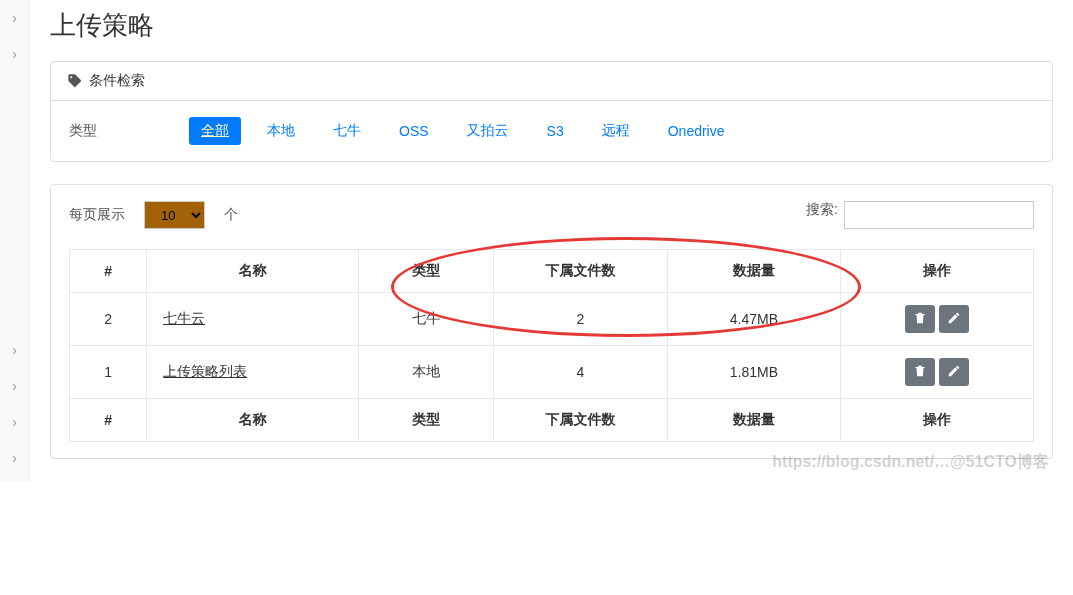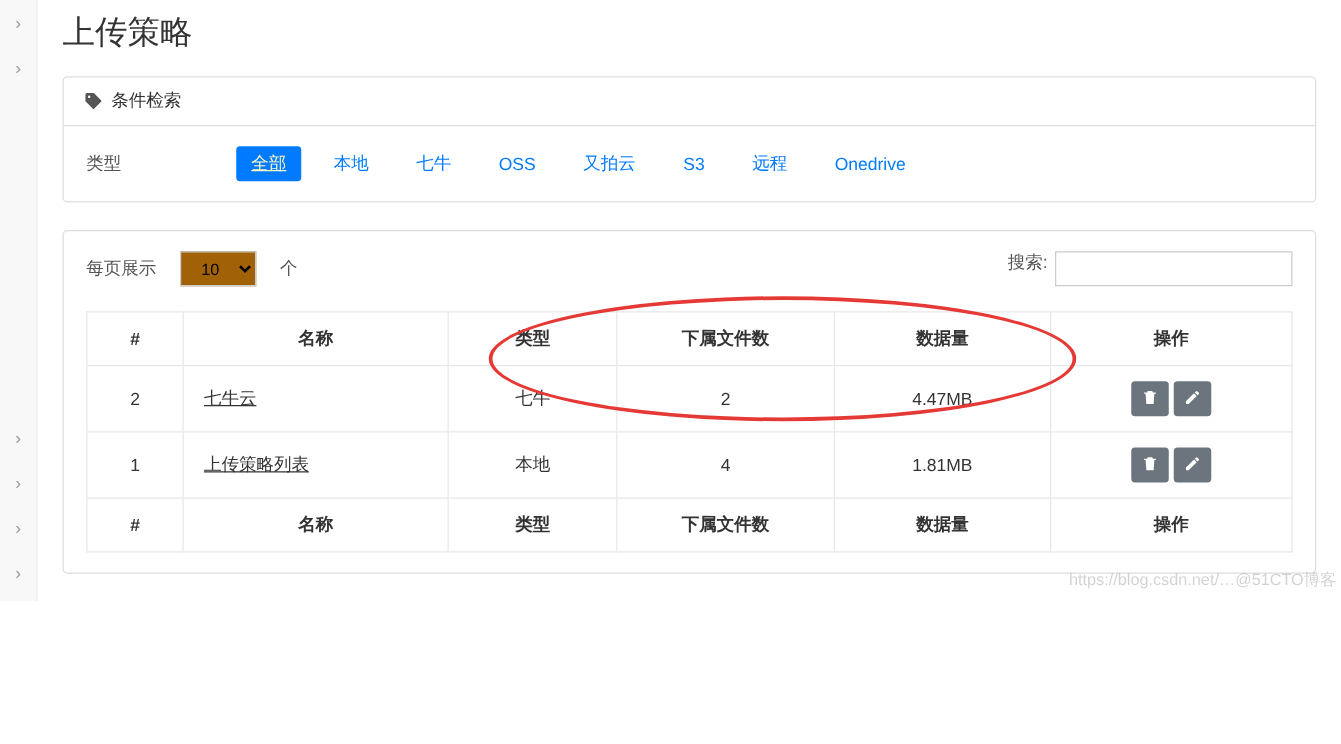--- a/index.html
+++ b/index.html
@@ -129,25 +129,26 @@
     margin: 0 2px;
   }
   .action-btn svg { width:14px; height:14px; fill:#fff; }
   .pagination-info {
     margin-top: 16px;
     color: #555;
   }
   .tag-icon, .grid-icon { width:16px; height:16px; fill:#555; display:inline-block; }
   .watermark {
     position: absolute;
-    right: 4px;
+    right: 24px;
     bottom: 8px;
     color: rgba(0,0,0,0.18);
-    font-size: 13px;
+    font-size: 16px;
     pointer-events: none;
+    font-weight: bold;
   }
   
   .annotation-ellipse {
     position: absolute;
     border: 3px solid #e53935;
     border-radius: 50%;
     pointer-events: none;
     z-index: 50;
   }
 </style>

